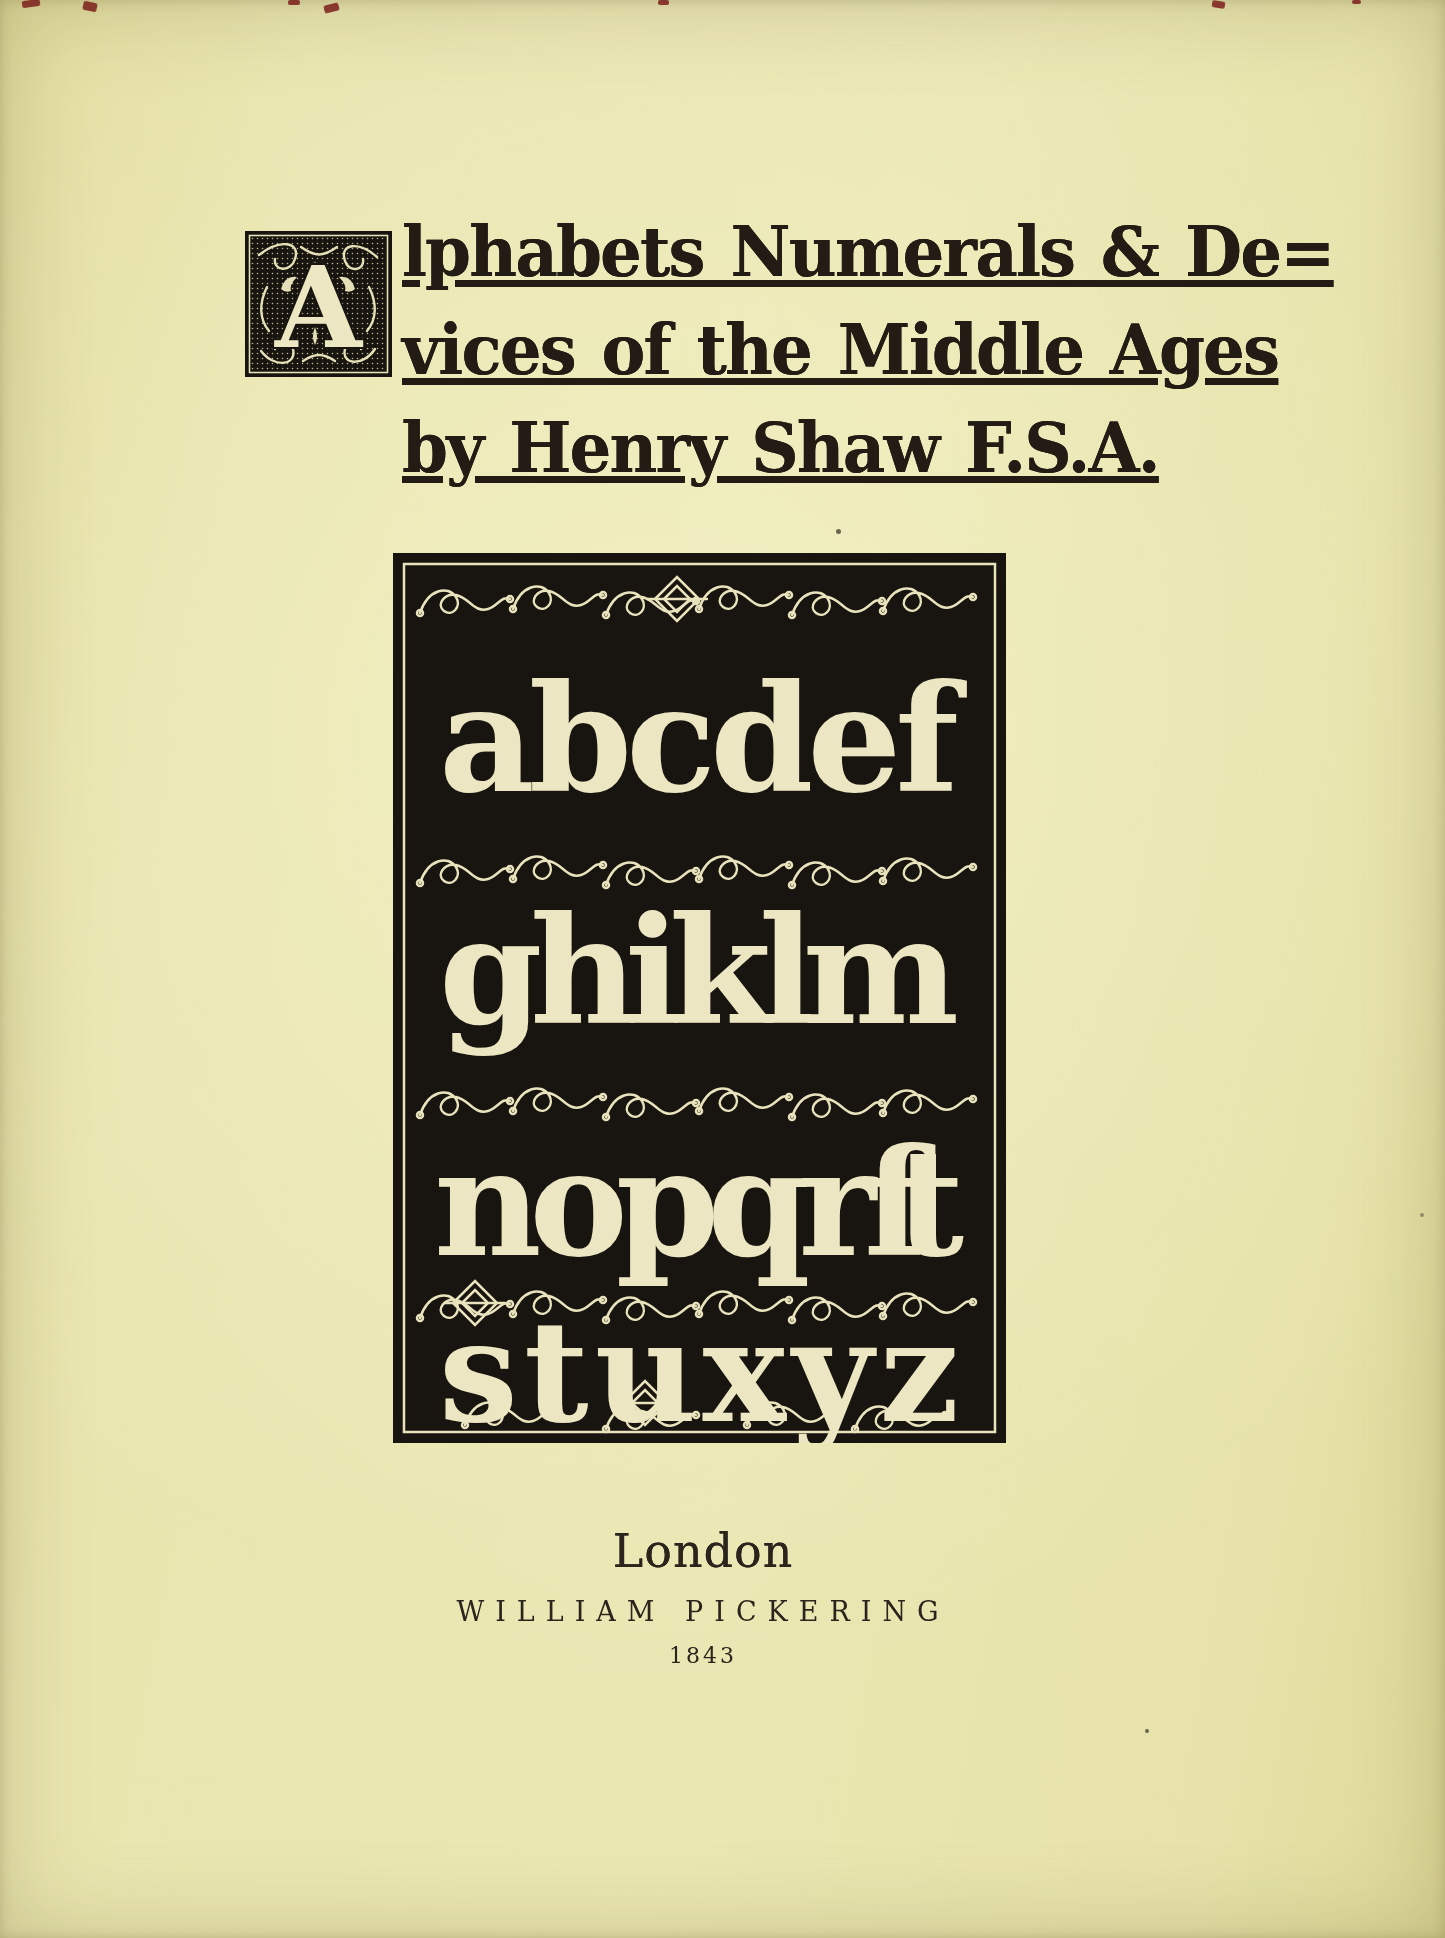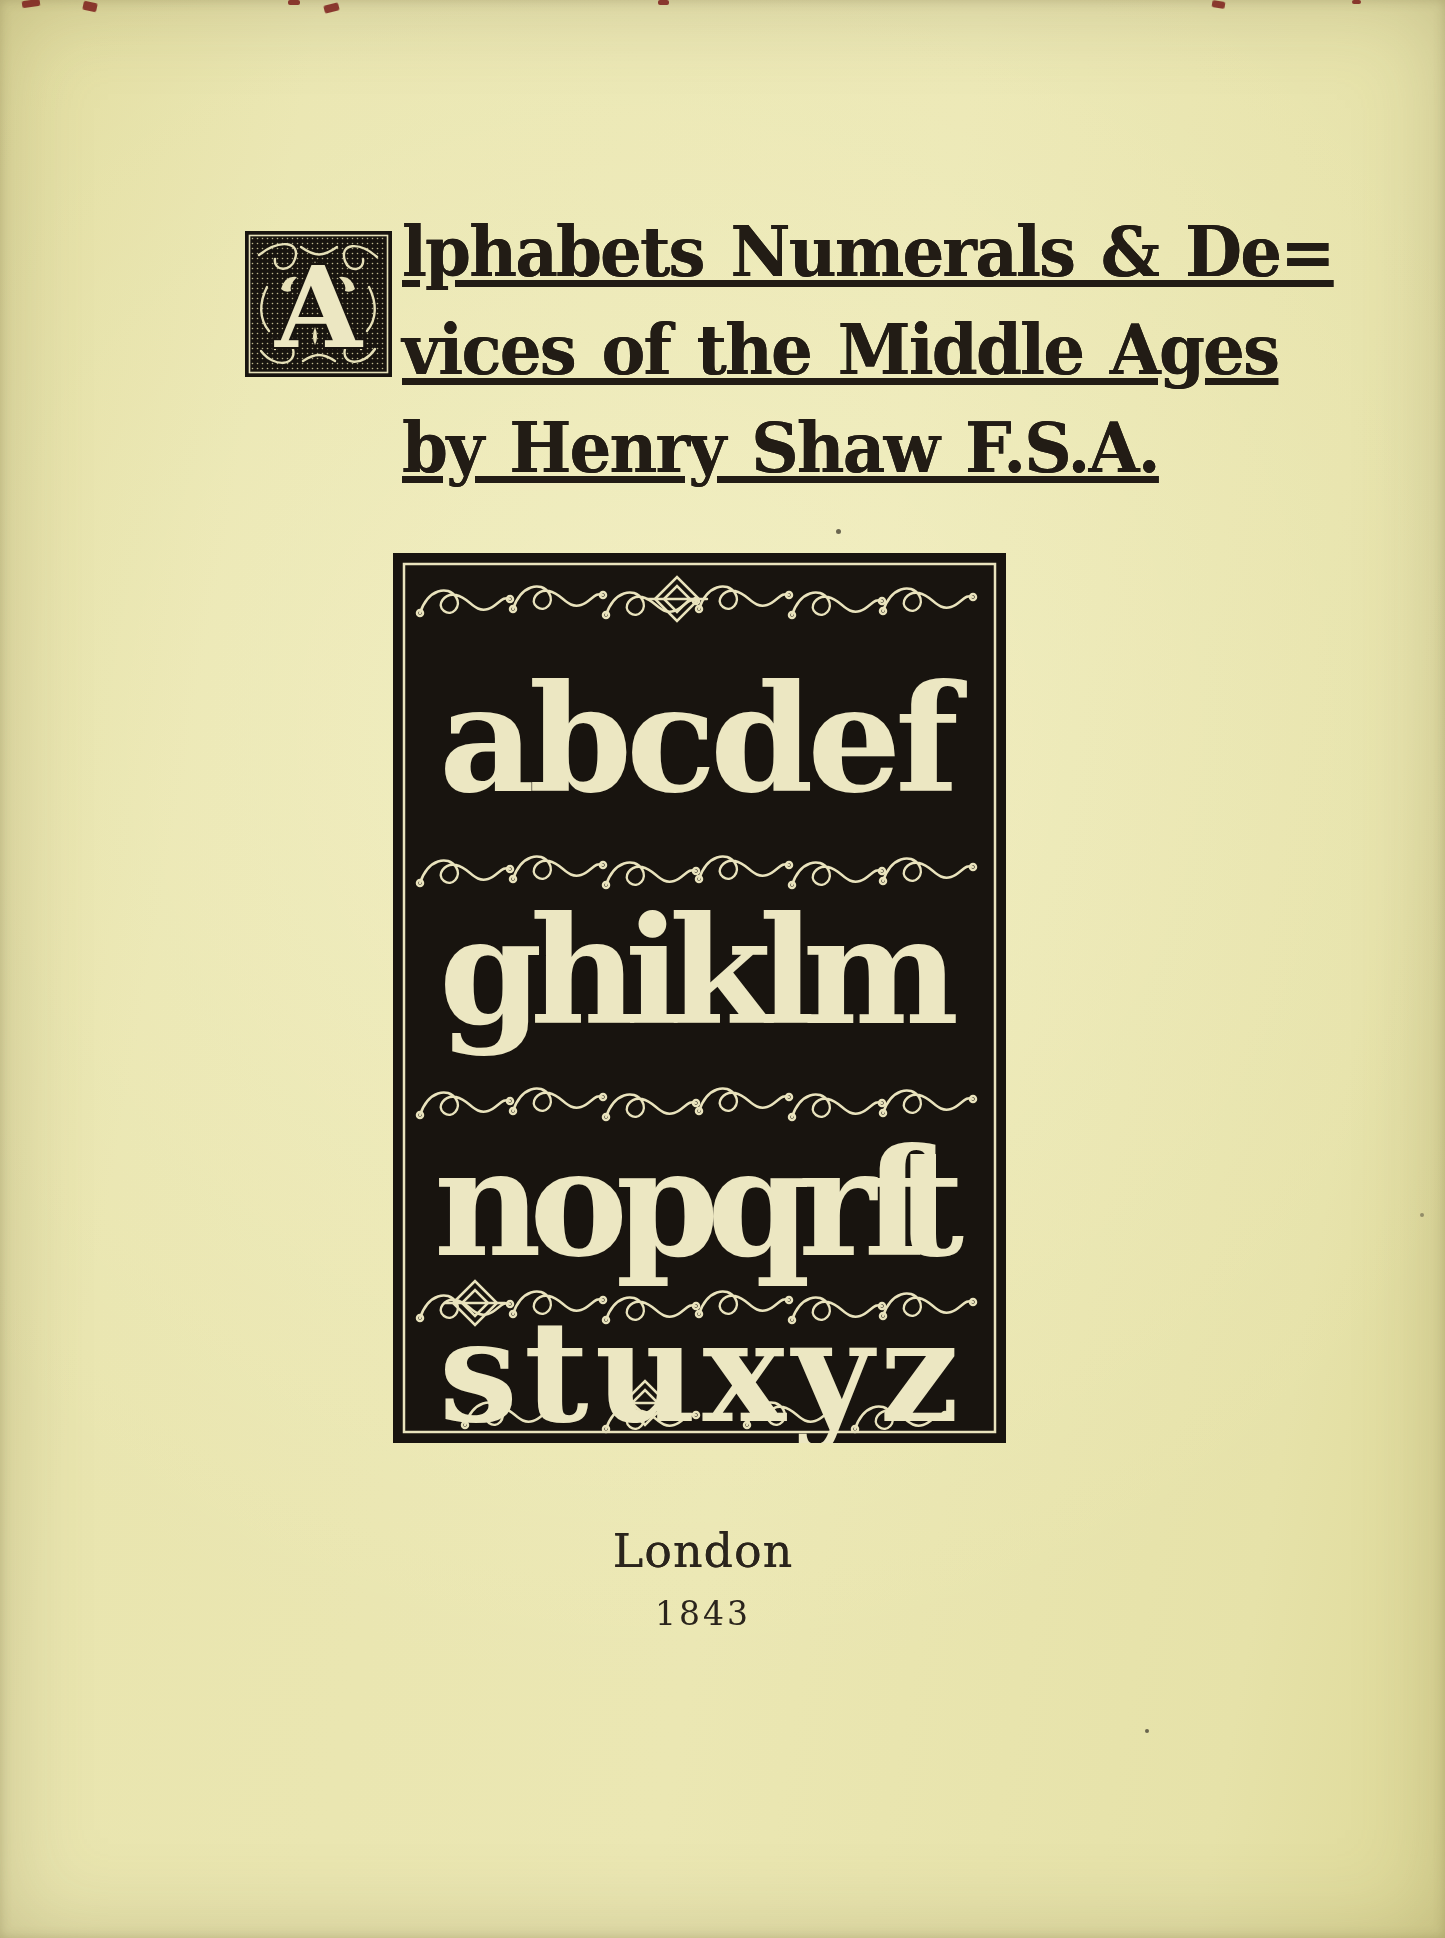--- a/index.html
+++ b/index.html
@@ -56,21 +56,21 @@
   .imprint-city{
     font-size:46px;font-weight:normal;letter-spacing:1px;
     text-shadow:0 0 .5px #2a241c;
   }
   .imprint-publisher{
     margin-top:18px;
     font-size:27px;letter-spacing:11px;font-weight:normal;
   }
   .imprint-year{
     margin-top:16px;
-    font-size:33px;letter-spacing:3px;
+    font-size:22px;letter-spacing:3px;
   }
 </style>
 </head>
 <body>
 
 <div class="paper"></div>
 
 <div class="mark" style="left:22px;top:0;width:18px;height:7px;transform:rotate(-8deg);"></div>
 <div class="mark" style="left:83px;top:2px;width:14px;height:9px;transform:rotate(12deg);"></div>
 <div class="mark" style="left:288px;top:0;width:12px;height:5px;"></div>
@@ -178,14 +178,15 @@
   </g>
 
   <text x="306" y="238" text-anchor="middle" textLength="520" lengthAdjust="spacing" font-size="148" fill="#ece7c2">a b c d e f</text>
   <text x="306" y="470" text-anchor="middle" textLength="520" lengthAdjust="spacing" font-size="148" fill="#ece7c2">g h i k l m</text>
   <text x="306" y="702" text-anchor="middle" textLength="530" lengthAdjust="spacing" font-size="148" fill="#ece7c2">n o p q r ſt</text>
   <text x="306" y="868" text-anchor="middle" textLength="520" lengthAdjust="spacing" font-size="140" fill="#ece7c2">s t u x y z</text>
 </svg>
 
 <div class="imprint">
   <div class="imprint-city">London</div>
+  <div class="imprint-publisher">WILLIAM PICKERING</div>
   <div class="imprint-year">1843</div>
 </div>
 
 </body></html>

